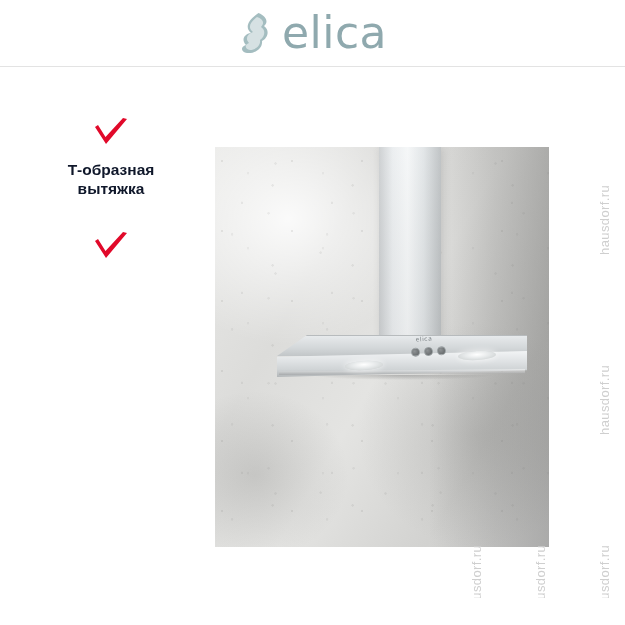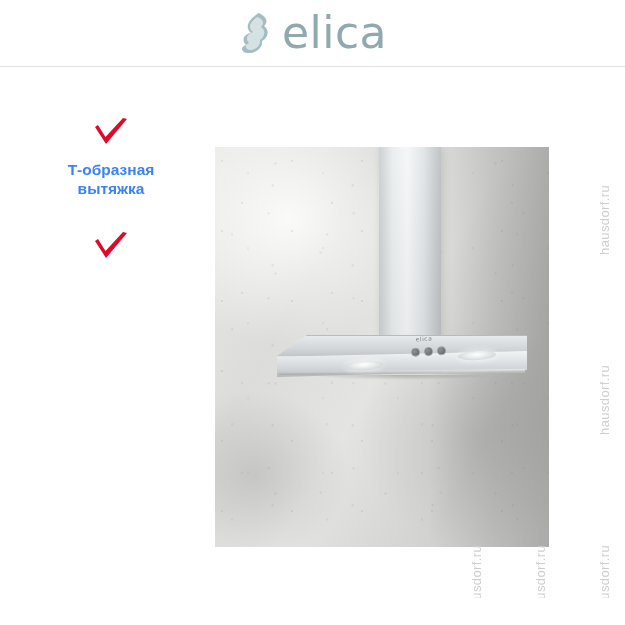--- a/index.html
+++ b/index.html
@@ -66,21 +66,21 @@
   }
   .check-icon {
     display: block;
     margin: 0 auto 12px auto;
   }
   .feature-text {
     font-family: "Liberation Sans", sans-serif;
     font-size: 15.5px;
     line-height: 19px;
     font-weight: 700;
-    color: #3b82f6;
+    color: #0f172a;
     white-space: pre-line;
   }
 
   
   .photo {
     position: absolute;
     left: 215px;
     top: 147px;
     width: 334px;
     height: 400px;

